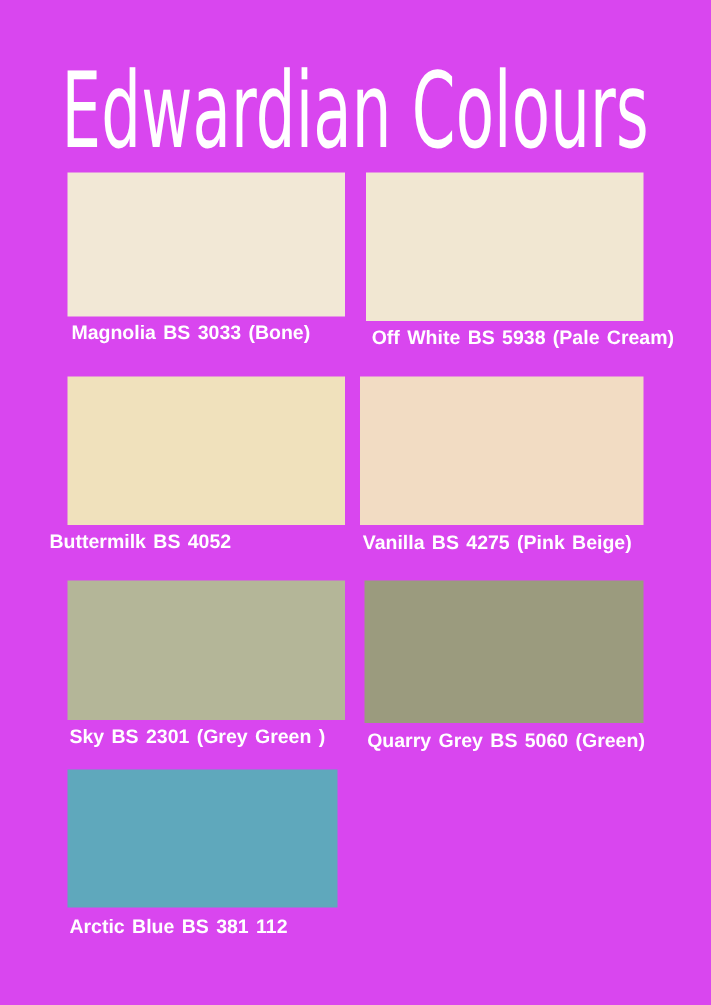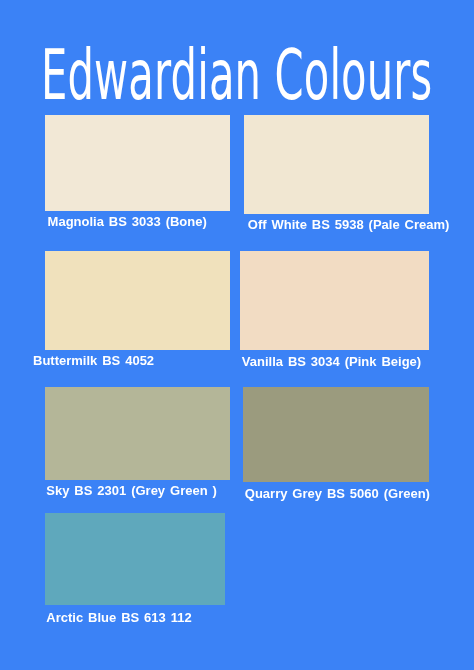--- a/index.html
+++ b/index.html
@@ -1,19 +1,19 @@
 <!DOCTYPE html>
 <html><head>
 <meta charset="utf-8">
 <title>Edwardian Colours</title>
 <style>
   html,body{margin:0;padding:0;}
   body{width:474px;height:670px;background:#000;overflow:hidden;
        font-family:"Liberation Sans",sans-serif;}
-  .poster{position:relative;width:474px;height:670px;background:#3b82f6;overflow:hidden;}
+  .poster{position:relative;width:474px;height:670px;background:#d946ef;overflow:hidden;}
 
   
   .headline{position:absolute;left:40.7px;top:40.4px;width:400px;height:62px;}
   .headline .glyphs{position:absolute;left:0;top:0;color:#fff;
        font-family:"DejaVu Sans",sans-serif;font-weight:400;font-size:69.9px;
        line-height:1;white-space:nowrap;letter-spacing:0.2px;
        transform:scaleX(0.597);transform-origin:0 0;}
 
   
   .chip{position:absolute;}
@@ -42,25 +42,25 @@
   <div class="chip" style="left: 45px; top: 115px; width: 185px; height: 96px; background-color: rgb(242, 232, 214);"></div>
   <div class="caption" style="left:47.6px;top:215.2px;">Magnolia BS 3033 (Bone)</div>
 
   <div class="chip" style="left: 244px; top: 115px; width: 185px; height: 99px; background-color: rgb(241, 231, 210);"></div>
   <div class="caption" style="left:247.8px;top:218.4px;">Off White BS 5938 (Pale Cream)</div>
 
   <div class="chip" style="left: 45px; top: 251px; width: 185px; height: 99px; background-color: rgb(240, 225, 188);"></div>
   <div class="caption" style="left:33px;top:354.4px;">Buttermilk BS 4052</div>
 
   <div class="chip" style="left: 240px; top: 251px; width: 189px; height: 99px; background-color: rgb(242, 220, 195);"></div>
-  <div class="caption" style="left:241.8px;top:354.8px;">Vanilla BS 3034 (Pink Beige)</div>
+  <div class="caption" style="left:241.8px;top:354.8px;">Vanilla BS 4275 (Pink Beige)</div>
 
   <div class="chip" style="left: 45px; top: 387px; width: 185px; height: 93px; background-color: rgb(180, 182, 152);"></div>
   <div class="caption" style="left:46.3px;top:483.8px;">Sky BS 2301 (Grey Green )</div>
 
   <div class="chip" style="left: 243px; top: 387px; width: 186px; height: 95px; background-color: rgb(155, 155, 126);"></div>
   <div class="caption" style="left:244.8px;top:487px;">Quarry Grey BS 5060 (Green)</div>
 
   <div class="chip" style="left: 45px; top: 513px; width: 180px; height: 92px; background-color: rgb(95, 168, 188);"></div>
-  <div class="caption" style="left:46.3px;top:610.7px;">Arctic Blue BS 613 112</div>
+  <div class="caption" style="left:46.3px;top:610.7px;">Arctic Blue BS 381 112</div>
 
 
 </div>
 
 </body></html>

